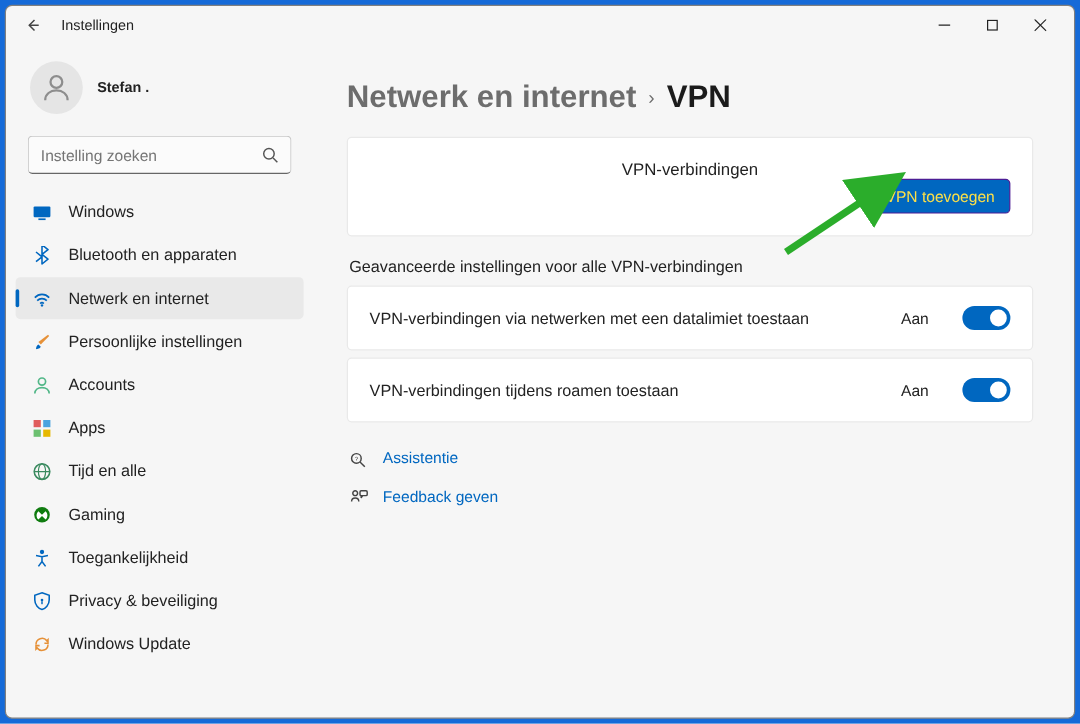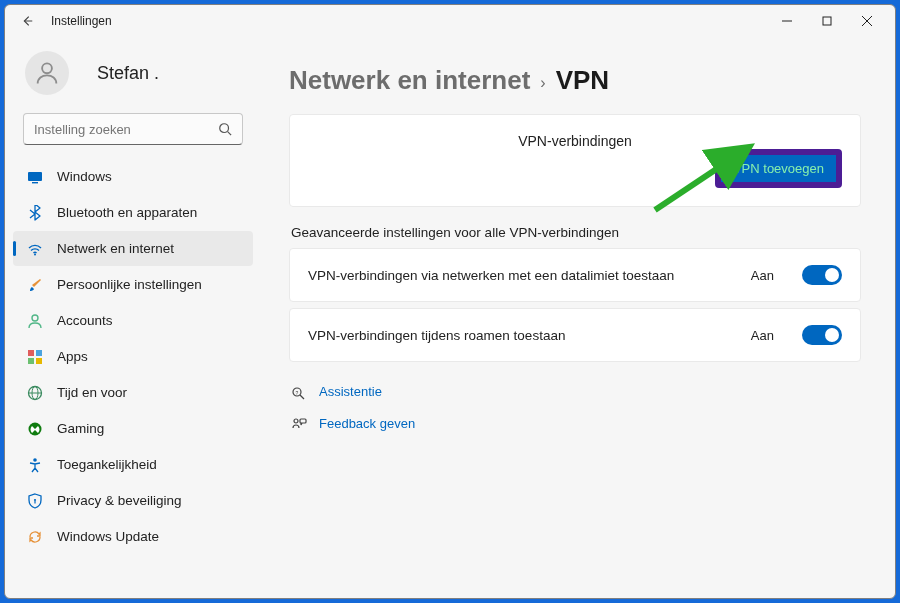--- a/index.html
+++ b/index.html
@@ -7,38 +7,38 @@
   .window { position: absolute; top: 4px; left: 4px; right: 4px; bottom: 4px; background: #f6f6f6; border: 1px solid #7f7f7f; border-radius: 6px; display: flex; flex-direction: column; overflow: hidden; }
   .titlebar { height: 32px; display: flex; align-items: center; padding: 0 8px; font-size: 12px; color: #222; }
   .back-btn { width: 28px; height: 28px; display: flex; align-items: center; justify-content: center; color: #444; font-size: 13px; }
   .title-text { margin-left: 10px; }
   .window-controls { margin-left: auto; display: flex; }
   .wctl { width: 40px; height: 28px; display: flex; align-items: center; justify-content: center; font-size: 10px; color: #222; }
   .content { flex: 1; display: flex; overflow: hidden; }
   .sidebar { width: 256px; padding: 8px 8px 8px 8px; display: flex; flex-direction: column; }
   .user-row { display: flex; align-items: center; gap: 12px; padding: 6px 12px 14px 12px; }
   .avatar { width: 44px; height: 44px; border-radius: 50%; background: #e5e5e5; display: flex; align-items: center; justify-content: center; }
-  .username { font-size: 18px; font-weight: 400; color: #222; margin-left: 16px; }
+  .username { font-size: 12px; font-weight: 700; color: #222; }
   .search-box { margin: 4px 10px 14px 10px; height: 32px; border: 1px solid #c8c8c8; border-bottom: 1.5px solid #666; border-radius: 4px; background: #fbfbfb; display: flex; align-items: center; padding: 0 10px; font-size: 13px; color: #666; }
   .search-box input { flex: 1; border: none; background: transparent; outline: none; font-size: 13px; color: #333; }
   .search-icon { width: 14px; height: 14px; color: #555; }
   .nav { display: flex; flex-direction: column; gap: 1px; }
   .nav-item { display: flex; align-items: center; height: 35px; padding: 0 12px 0 14px; border-radius: 4px; position: relative; cursor: default; }
   .nav-item.selected { background: #e9e9e9; }
   .nav-item.selected::before { content: ""; position: absolute; left: 0px; top: 10px; bottom: 10px; width: 3px; border-radius: 2px; background: #0067c0; }
   .nav-icon { width: 16px; height: 16px; margin-right: 14px; display: flex; align-items: center; justify-content: center; }
   .nav-label { font-size: 13.5px; color: #222; }
   .main { flex: 1; padding: 28px 34px 20px 28px; overflow-y: auto; }
   .breadcrumb { display: flex; align-items: center; gap: 10px; margin-bottom: 18px; }
   .bc-parent { font-size: 26px; font-weight: 600; color: #6d6d6d; }
   .bc-sep { font-size: 16px; color: #6d6d6d; margin-top: 4px; }
   .bc-current { font-size: 26px; font-weight: 600; color: #1b1b1b; }
   .card { background: #fff; border: 1px solid #e9e9e9; border-radius: 4px; padding: 18px 18px; margin-bottom: 18px; display: flex; align-items: center; flex-direction: column; }
   .card-label { font-size: 14px; color: #222; }
-  .primary-btn { margin-left: auto; background: #0067c0; color: #86efac; border: 6px solid #4c1d95; border-radius: 4px; padding: 6px 12px; font-size: 13px; cursor: default; }
+  .primary-btn { margin-left: auto; background: #0067c0; color: #fde047; border: 1px solid #4c1d95; border-radius: 4px; padding: 6px 12px; font-size: 13px; cursor: default; }
   .section-title { font-size: 13.5px; font-weight: 400; color: #222; margin: 6px 2px 8px 2px; }
   .toggle-card { background: #fff; border: 1px solid #e9e9e9; border-radius: 4px; padding: 16px 18px; margin-bottom: 6px; display: flex; align-items: center; gap: 16px; }
   .toggle-card .card-label { flex: 1; font-size: 13.5px; }
   .toggle-state { font-size: 13px; color: #222; margin-right: 12px; }
   .switch { width: 40px; height: 20px; border-radius: 10px; background: #0067c0; position: relative; }
   .switch::after { content: ""; position: absolute; right: 3px; top: 3px; width: 14px; height: 14px; background: #fff; border-radius: 50%; }
   .links { margin-top: 18px; display: flex; flex-direction: column; gap: 8px; }
   .link-row { display: flex; align-items: flex-start; gap: 12px; padding: 4px 2px; }
   .link-icon { width: 16px; height: 16px; display: flex; align-items: center; justify-content: center; color: #444; }
   .link-text { font-size: 13px; color: #0067c0; }
@@ -155,21 +155,21 @@
           <span class="nav-label">Apps</span>
         </div>
         <div class="nav-item">
           <span class="nav-icon">
               <svg width="16" height="16" viewBox="0 0 16 16">
                 <circle cx="8" cy="8" r="6.5" fill="none" stroke="#3a8a5f" stroke-width="1.3"></circle>
                 <ellipse cx="8" cy="8" rx="3" ry="6.5" fill="none" stroke="#3a8a5f" stroke-width="1"></ellipse>
                 <line x1="1.5" y1="8" x2="14.5" y2="8" stroke="#3a8a5f" stroke-width="1"></line>
               </svg>
             </span>
-          <span class="nav-label">Tijd en voor</span>
+          <span class="nav-label">Tijd en alle</span>
         </div>
         <div class="nav-item">
           <span class="nav-icon">
               <svg width="16" height="16" viewBox="0 0 16 16">
                 <circle cx="8" cy="8" r="6.5" fill="#107c10"></circle>
                 <path d="M5 5l3 3 3-3c2 2 2 5 0 7l-3-3-3 3c-2-2-2-5 0-7z" fill="#fff"></path>
               </svg>
             </span>
           <span class="nav-label">Gaming</span>
         </div>

